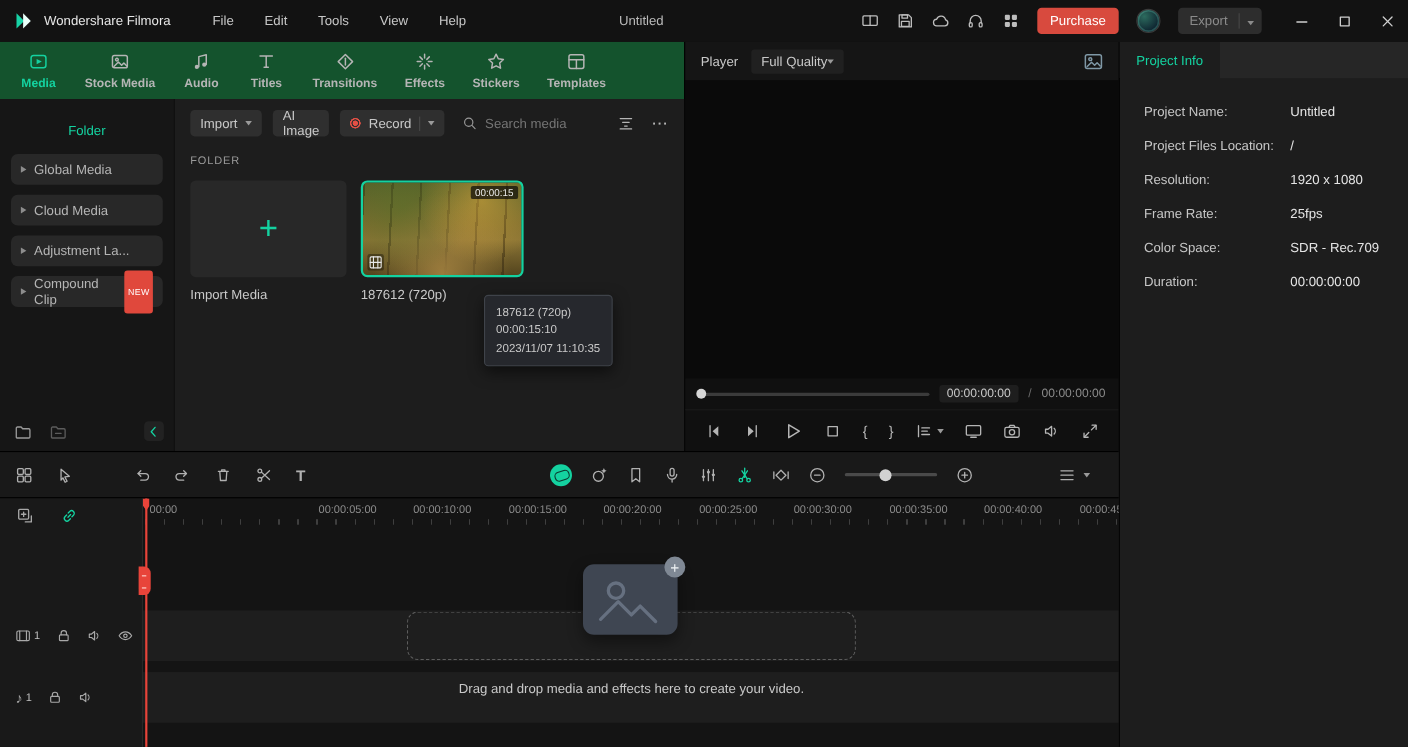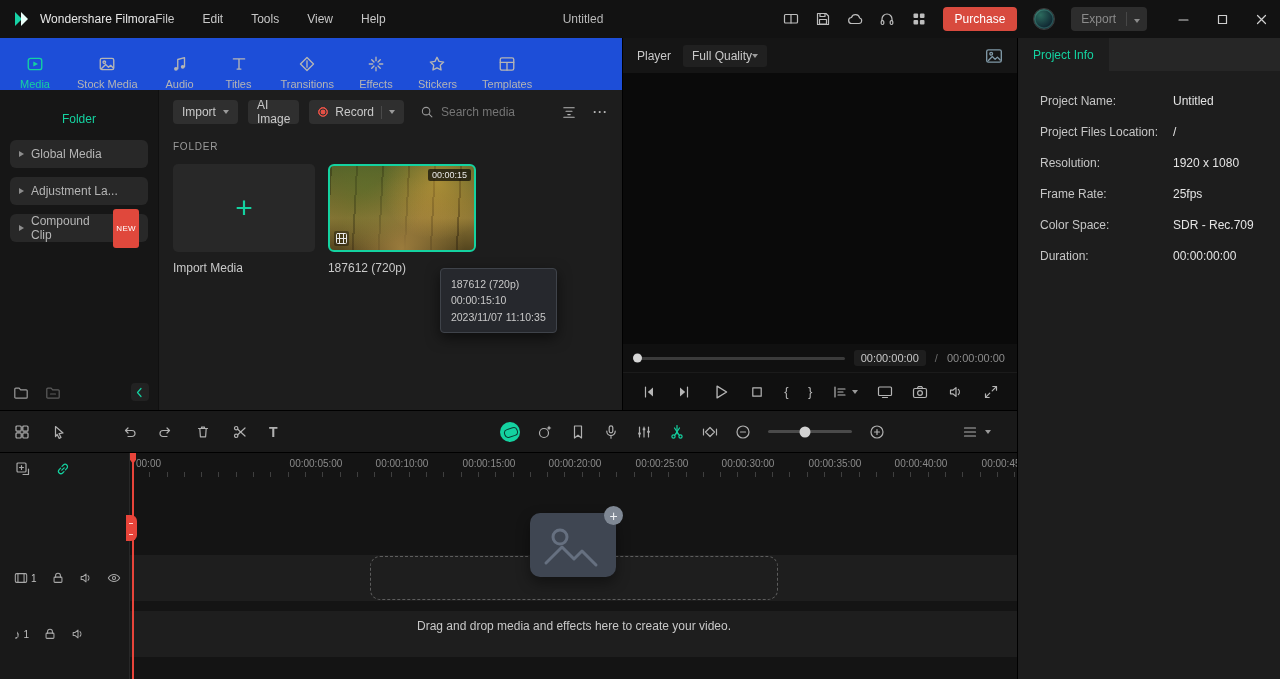--- a/index.html
+++ b/index.html
@@ -11,41 +11,41 @@
   
   .ic { width:16px; height:16px; display:block; }
   .ic * { stroke:currentColor; fill:none; stroke-width:1.2; stroke-linecap:round; stroke-linejoin:round; }
   .ic .f { fill:currentColor; stroke:none; }
   .ic.s13 { width:13px; height:13px; } .ic.s14 { width:14px; height:14px; } .ic.s18 { width:18px; height:18px; } .ic.s20 { width:20px; height:20px; }
   .cd { width:0; height:0; border-left:3.5px solid transparent; border-right:3.5px solid transparent; border-top:4px solid #9a9a9a; display:inline-block; }
 
   
   .titlebar { position:relative; flex:0 0 38px; display:flex; align-items:center; padding:0 12px; background:#121212; }
   .tb-appname { color:#e6e6e6; margin-left:8px; }
-  .menus { display:flex; gap:28px; color:#c7c7c7;text-align:right; }
+  .menus { display:flex; gap:28px; margin-left:38px; color:#c7c7c7;text-align:right; }
   .menus span { cursor:default; }
   .tb-title { position:absolute; left:583px; transform:translateX(-50%); color:#b9b9b9; }
   .tb-right { margin-left:auto; display:flex; align-items:center; gap:16px; color:#bdbdbd; }
   .btn-purchase { height:24px; padding:0 12px; background:var(--red); color:#fff; border-radius:4px; display:flex; align-items:center; }
   .avatar { width:22px; height:22px; border-radius:50%; background:radial-gradient(circle at 32% 30%, #2c6b5e, #0e2430 72%); border:1px solid #3c3c3c; box-shadow:inset 0 0 0 1.5px rgba(110,220,190,.25); }
   .btn-export { height:24px; display:flex; align-items:center; background:#2d2d2d; border-radius:4px; color:#8b8b8b; }
   .btn-export .lbl { padding:0 10px; }
   .btn-export .sep { width:1px; height:14px; background:#474747; }
   .btn-export .car { padding:0 7px; }
   .winbtns { display:flex; gap:26px; margin-left:14px; color:#cfcfcf; }
 
   
   .content { flex:1; display:flex; min-height:0; }
   .left-main { width:1017px; display:flex; flex-direction:column; }
   .upper { height:372px; display:flex; }
   .right-panel { width:263px; background:#1d1d1d; border-left:1px solid #000; display:flex; flex-direction:column; }
 
   
   .media-area { width:622px; display:flex; flex-direction:column; background:#1d1d1d; }
-  .media-tabs { height:52px; background:#1d4ed8; display:flex; align-items:flex-end; padding:0 18px; gap:25px; }
+  .media-tabs { height:52px; background:#14532d; display:flex; align-items:center; padding:0 18px; gap:25px;font-weight:bold; }
   .mtab { display:flex; flex-direction:column; align-items:center; gap:5px; color:#b5b5b5; font-size:11px; min-width:34px; }
   .mtab.active { color:var(--accent); }
 
   
   .media-body { flex:1; display:flex; min-height:0; }
   .sidebar { width:162px; background:#161616; padding:11px 10px; position:relative; }
   .sb-item { height:28px; background:#282828; border-radius:6px; display:flex; align-items:center; padding:0 9px; margin-bottom:9px; color:#b5b5b5; gap:7px; }
   .sb-item.active { background:#3a3a3a; color:#ededed; }
   .dot { width:4px; height:4px; border-radius:50%; background:#d6d6d6; }
   .tri { width:0; height:0; border-top:3.5px solid transparent; border-bottom:3.5px solid transparent; border-left:5px solid #8d8d8d; }
@@ -276,20 +276,24 @@
           <div class="media-body">
 
             <div class="sidebar">
               <div class="sb-folder">Folder</div>
               <div class="sb-item">
                 <span class="tri"></span>
                 <span>Global Media</span>
               </div>
               <div class="sb-item">
                 <span class="tri"></span>
+                <span>Cloud Media</span>
+              </div>
+              <div class="sb-item">
+                <span class="tri"></span>
                 <span>Adjustment La...</span>
               </div>
               <div class="sb-item">
                 <span class="tri"></span>
                 <span>Compound Clip</span>
                 <span class="badge-new">NEW</span>
               </div>
               <div class="sb-bottom">
                 <svg class="ic" viewBox="0 0 16 16">
                     <path d="M1.8 4.2a1 1 0 011-1h3.4l1.4 1.6h5.6a1 1 0 011 1v6.4a1 1 0 01-1 1H2.8a1 1 0 01-1-1z"></path>

